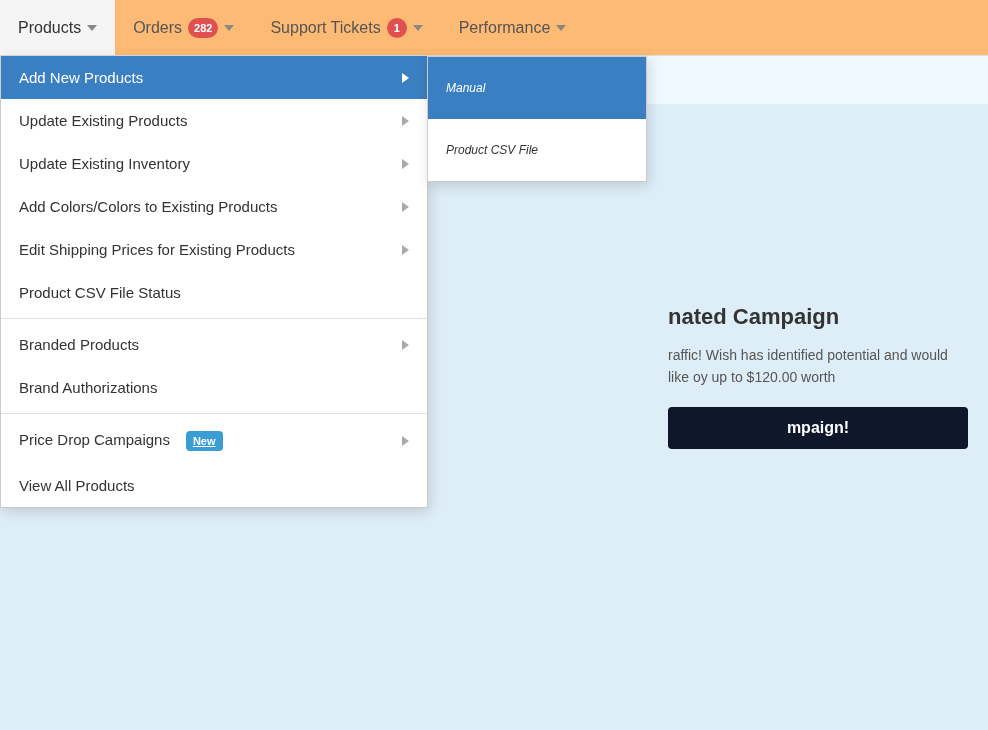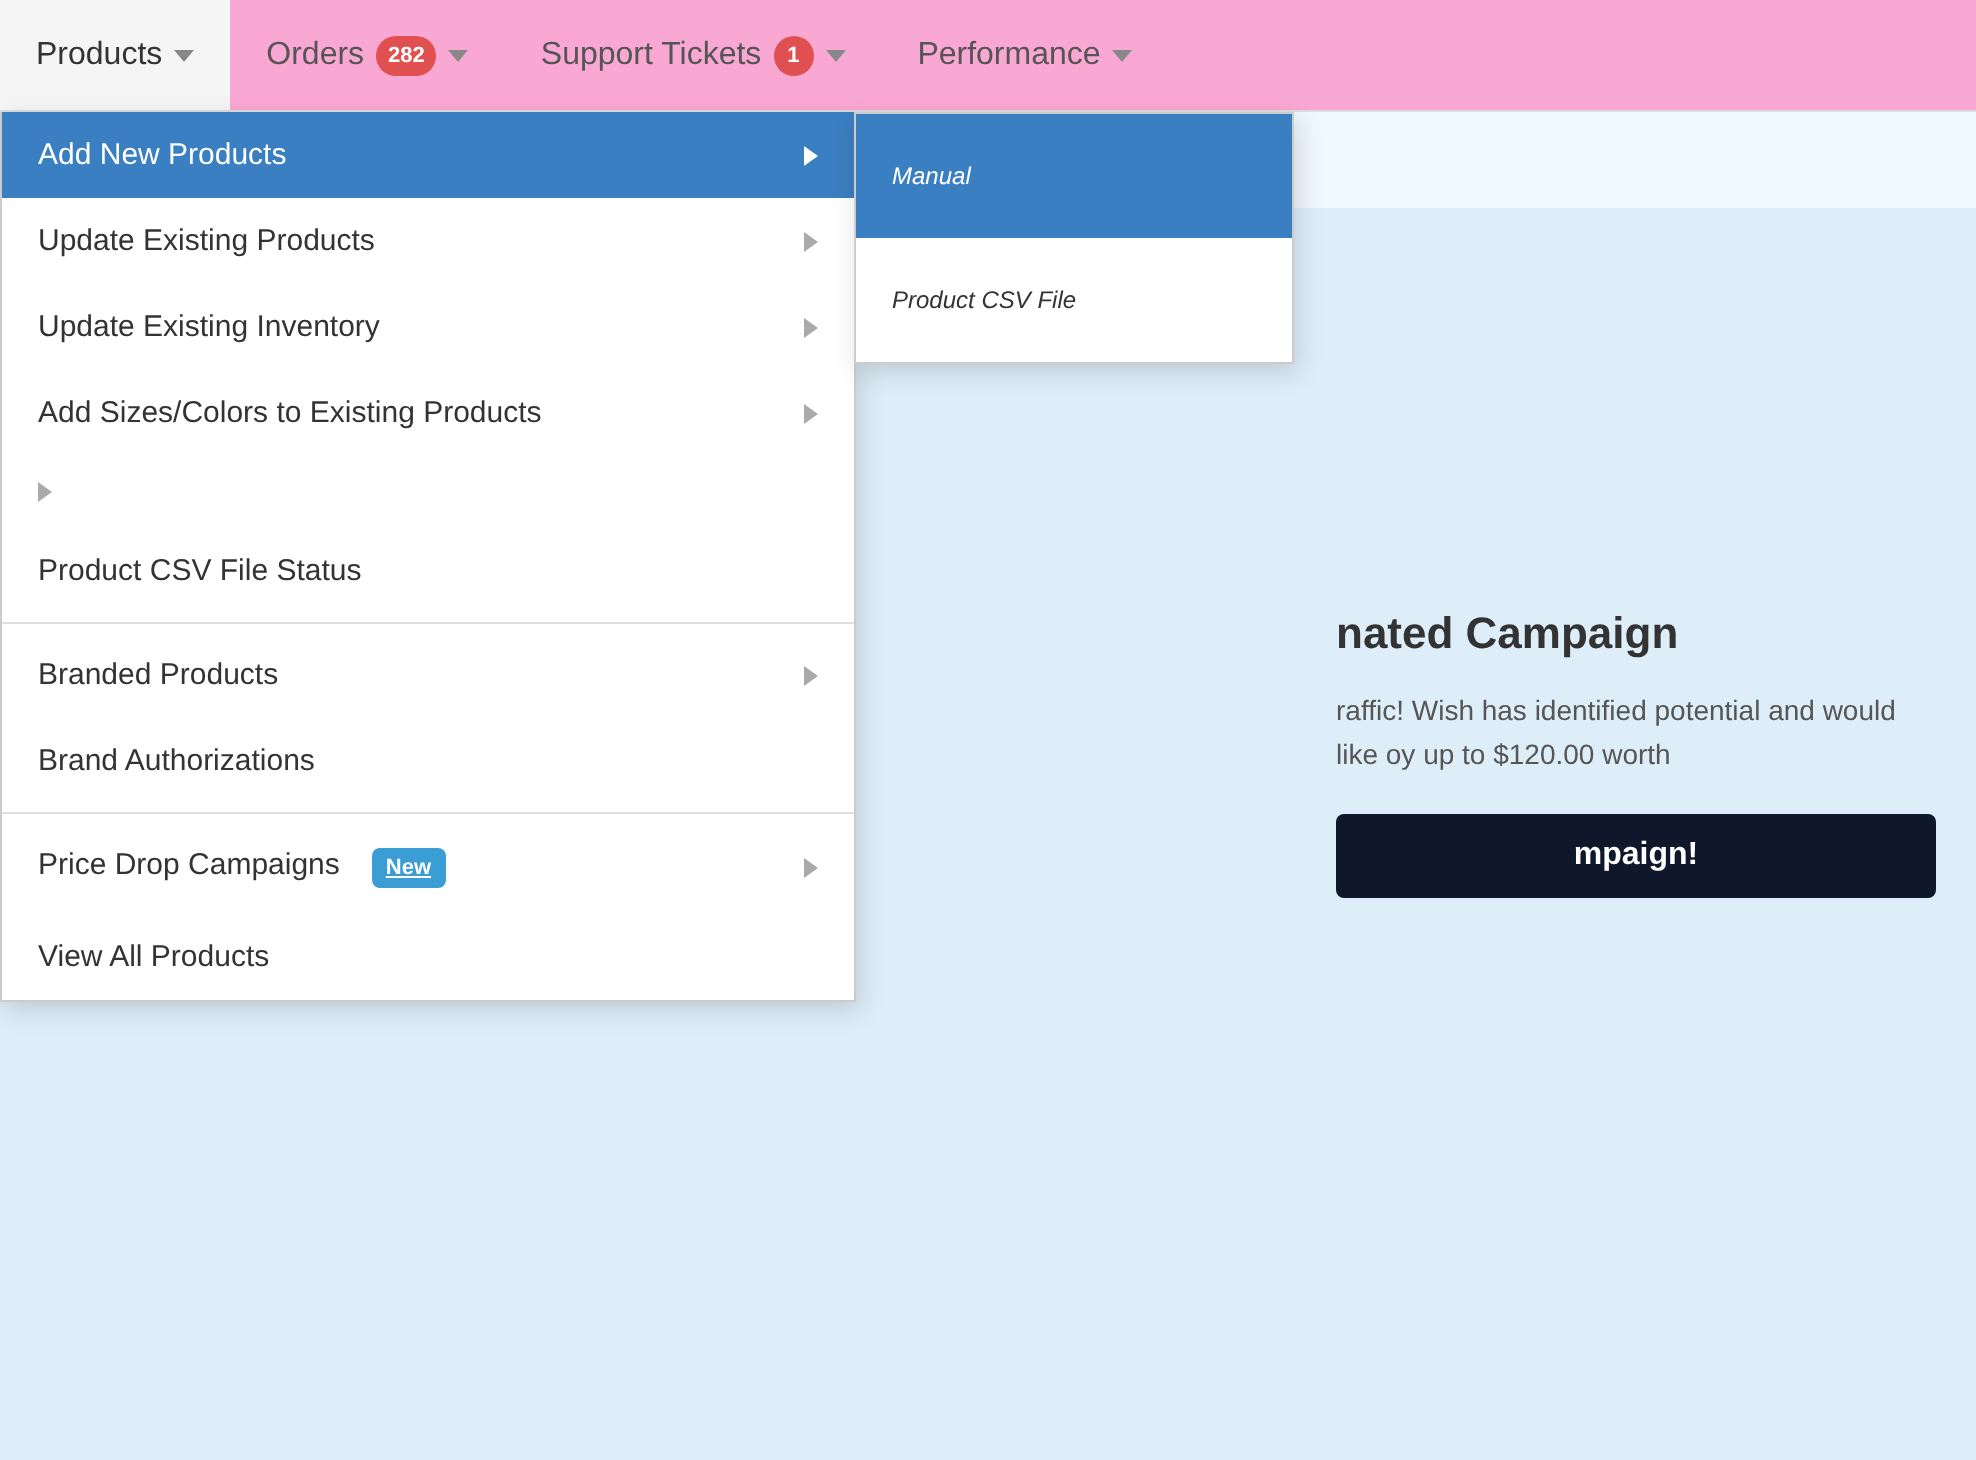--- a/index.html
+++ b/index.html
@@ -10,21 +10,21 @@
       width: 988px;
       height: 730px;
       overflow: hidden;
       position: relative;
     }
 
     
     .navbar {
       display: flex;
       align-items: stretch;
-      background: #f9a8d4;
+      background: #fdba74;
       border-bottom: 1px solid #ddd;
       height: 56px;
       position: relative;
       z-index: 100;
     }
 
     .nav-item {
       display: flex;
       align-items: center;
       padding: 0 18px;
@@ -256,25 +256,28 @@
       <span class="chevron-right"></span>
     </div>
     <div class="menu-item">
       <div class="menu-item-left">
         <span>Update Existing Inventory</span>
       </div>
       <span class="chevron-right"></span>
     </div>
     <div class="menu-item">
       <div class="menu-item-left">
-        <span>Add Sizes/Colors to Existing Products</span>
-      </div>
-      <span class="chevron-right"></span>
-    </div>
-    <div class="menu-item">
+        <span>Add Colors/Colors to Existing Products</span>
+      </div>
+      <span class="chevron-right"></span>
+    </div>
+    <div class="menu-item">
+      <div class="menu-item-left">
+        <span>Edit Shipping Prices for Existing Products</span>
+      </div>
       <span class="chevron-right"></span>
     </div>
     <div class="menu-item">
       <div class="menu-item-left">
         <span>Product CSV File Status</span>
       </div>
     </div>
     <div class="menu-divider"></div>
     <div class="menu-item">
       <div class="menu-item-left">

